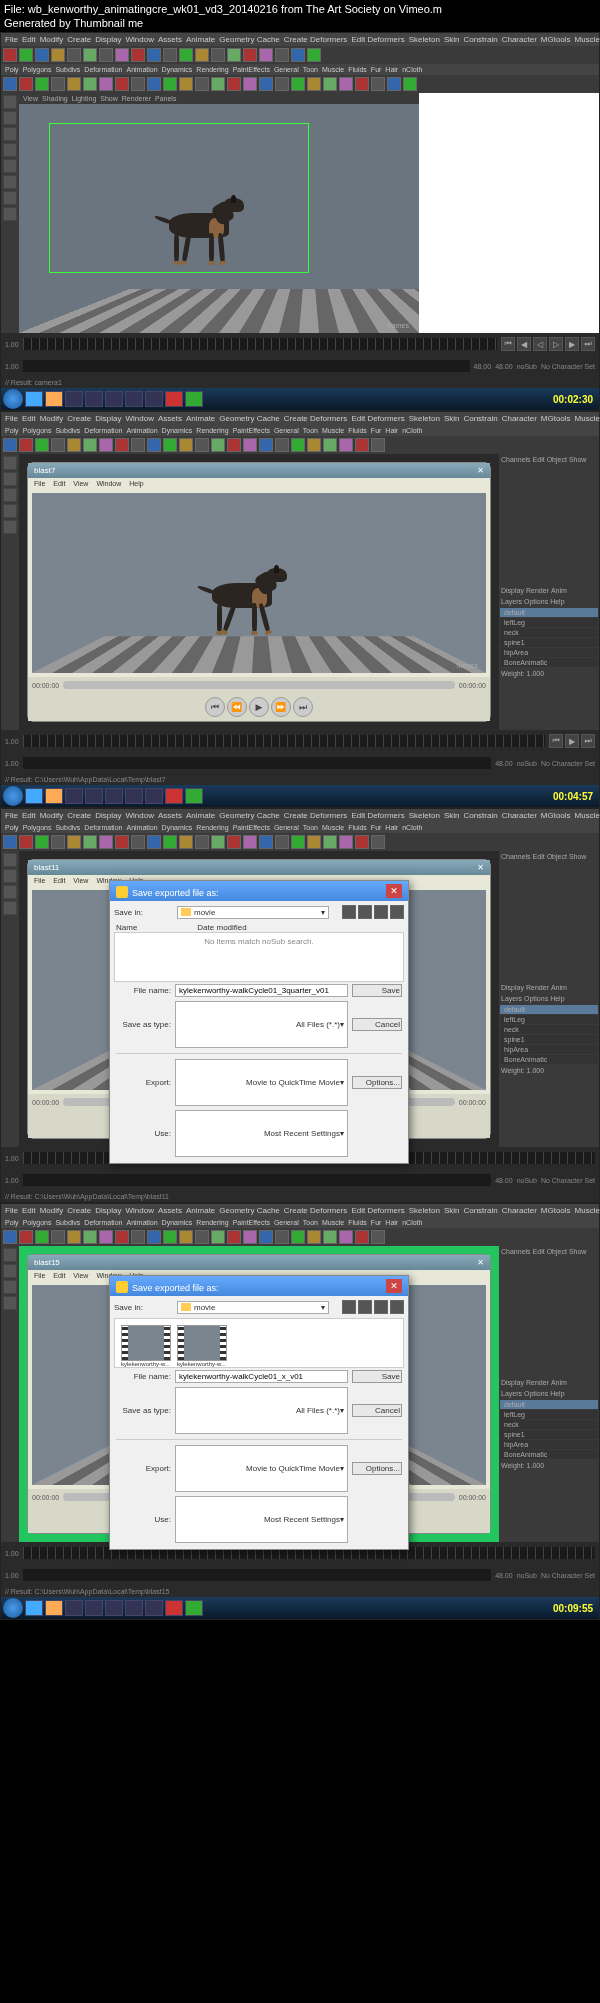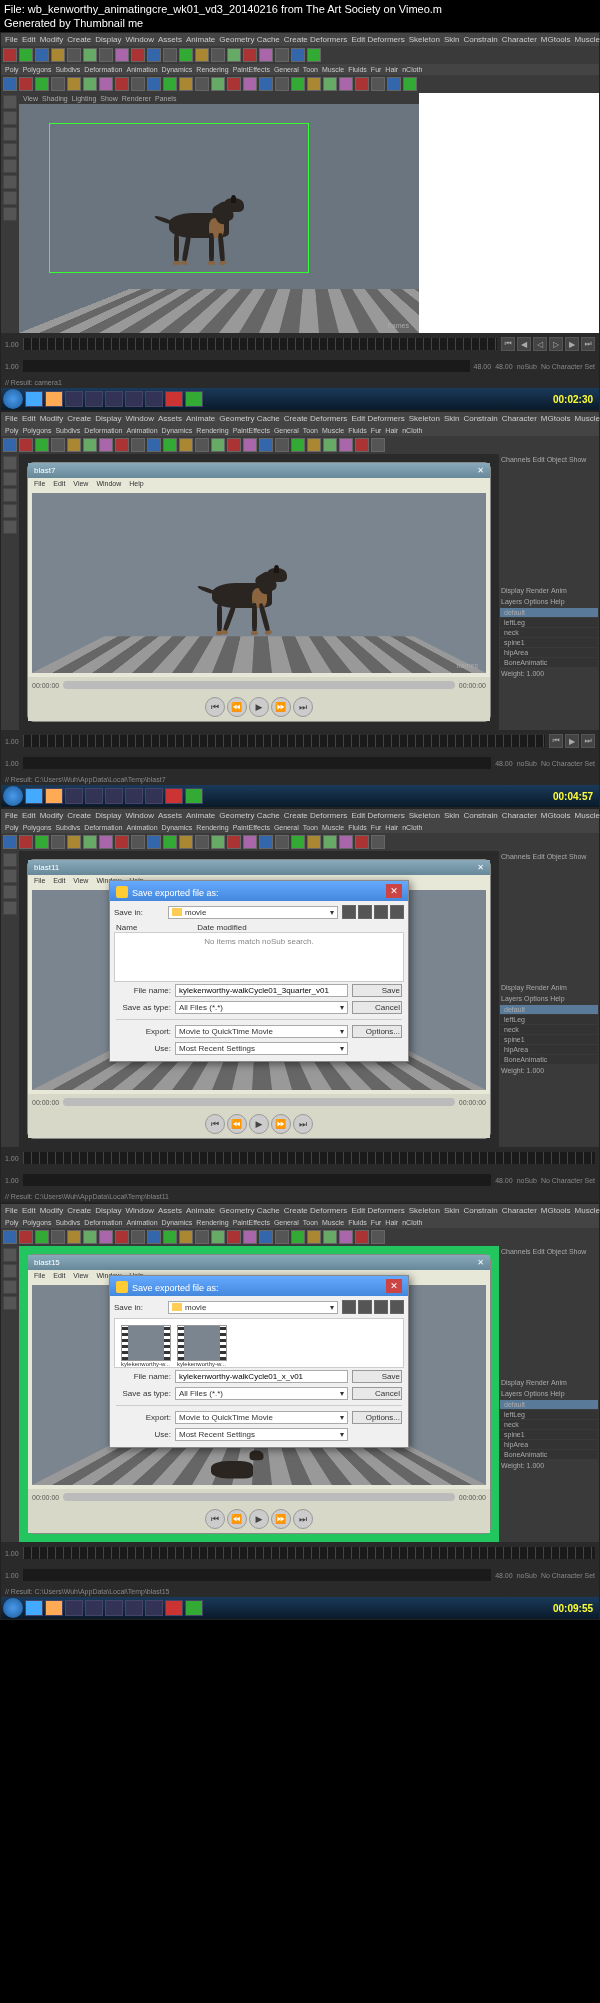--- a/index.html
+++ b/index.html
@@ -61,36 +61,36 @@
 .pb-viewport{background:#7a8590;height:180px;position:relative;margin:4px;overflow:hidden}
 .pb-controls{background:#d8d8c8;padding:4px;display:flex;align-items:center;gap:4px}
 .pb-slider{flex:1;height:8px;background:#bbb;border-radius:4px}
 .pb-time{font-size:7px;color:#555}
 .pb-btns{display:flex;gap:2px;justify-content:center;padding:4px;background:#d8d8c8}
 .pb-btn{width:20px;height:20px;border-radius:50%;background:#ccc;border:1px solid #999;display:flex;align-items:center;justify-content:center;font-size:9px;color:#444}
 .save-dialog{position:absolute;top:20px;left:50%;transform:translateX(-50%);width:300px;background:#f0f0f0;border:1px solid #888;box-shadow:2px 2px 8px rgba(0,0,0,0.5);z-index:10}
 .sd-title{background:linear-gradient(#6af,#48d);padding:3px 6px;font-size:9px;color:#fff;display:flex;align-items:flex-end;gap:4px}
 .sd-title-icon{width:12px;height:12px;background:#fc3;border-radius:2px}
 .sd-close{margin-left:auto;width:16px;height:14px;background:#c44;color:#fff;text-align:center;font-size:9px;line-height:14px}
-.sd-nav{padding:4px;display:flex;gap:4px;align-items:center;font-size:8px;color:#333}
+.sd-nav{padding:4px;display:flex;gap:13px;align-items:center;font-size:8px;color:#333}
 .sd-nav-label{width:50px}
 .sd-nav-field{flex:1;background:#fff;border:1px solid #aaa;padding:1px 3px;display:flex;align-items:center;gap:3px}
 .sd-folder-icon{width:10px;height:8px;background:#fc5}
 .sd-nav-icons{display:flex;gap:2px}
 .sd-body{background:#fff;margin:0 4px;height:50px;border:1px solid #ccc;padding:4px;font-size:8px;color:#888;text-align:center}
 .sd-body.thumbs{display:flex;gap:6px;padding:6px;text-align:left}
 .sd-thumb{width:50px}
 .sd-thumb-img{width:50px;height:36px;background:#7a8590;border:1px solid #999;position:relative}
 .sd-thumb-film{position:absolute;left:0;top:0;width:6px;height:100%;background:repeating-linear-gradient(0deg,#333 0 3px,#fff 3px 6px)}
 .sd-thumb-film.r{left:auto;right:0}
 .sd-thumb-label{font-size:6px;color:#333;overflow:hidden;white-space:nowrap}
 .sd-row{display:flex;gap:4px;padding:2px 6px;align-items:center;font-size:8px;color:#333}
 .sd-label{width:55px;text-align:right}
 .sd-input{flex:1;background:#fff;border:1px solid #aaa;padding:1px 3px;font-size:8px}
-.sd-select{flex:1;background:#fff;border:1px solid #aaa;padding:1px 3px;font-size:8px;display:flex;justify-content:space-between}
+.sd-select{flex:1;background:#fff;border:1px solid #aaa;padding:18px 3px;font-size:8px;display:flex;justify-content:flex-end}
 .sd-btn{width:50px;background:#e8e8e8;border:1px solid #999;padding:1px;text-align:right;font-size:8px}
 .sd-sep{height:1px;background:#ccc;margin:3px 6px}
 .frames-label{position:absolute;bottom:4px;right:8px;font-size:7px;color:#aaa}
 .sel-box{position:absolute;border:1px solid #3f3;top:30px;left:30px;width:260px;height:150px}
 .timestamp{color:#ff3;font-weight:bold;font-size:10px}
 </style>
 </head>
 <body>
 
 <div class="header">

